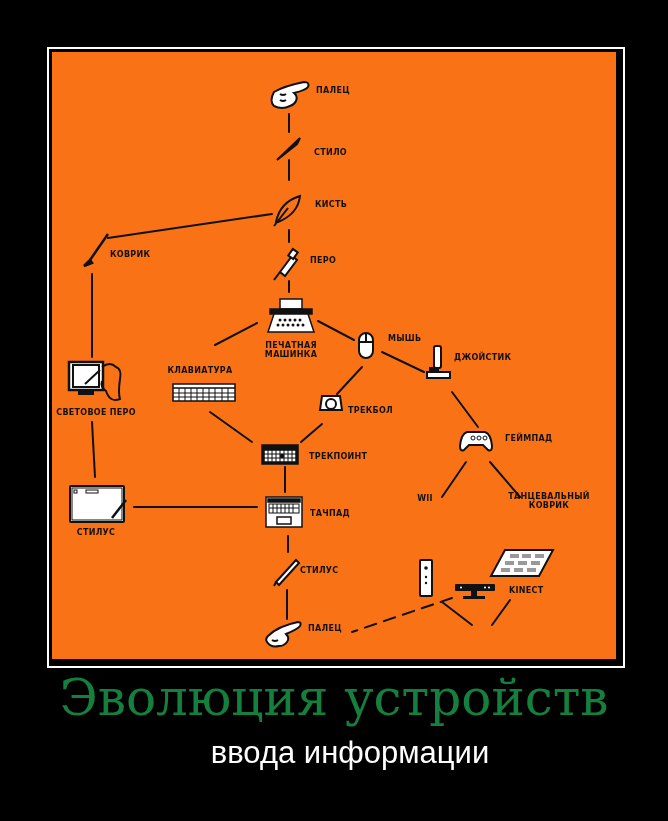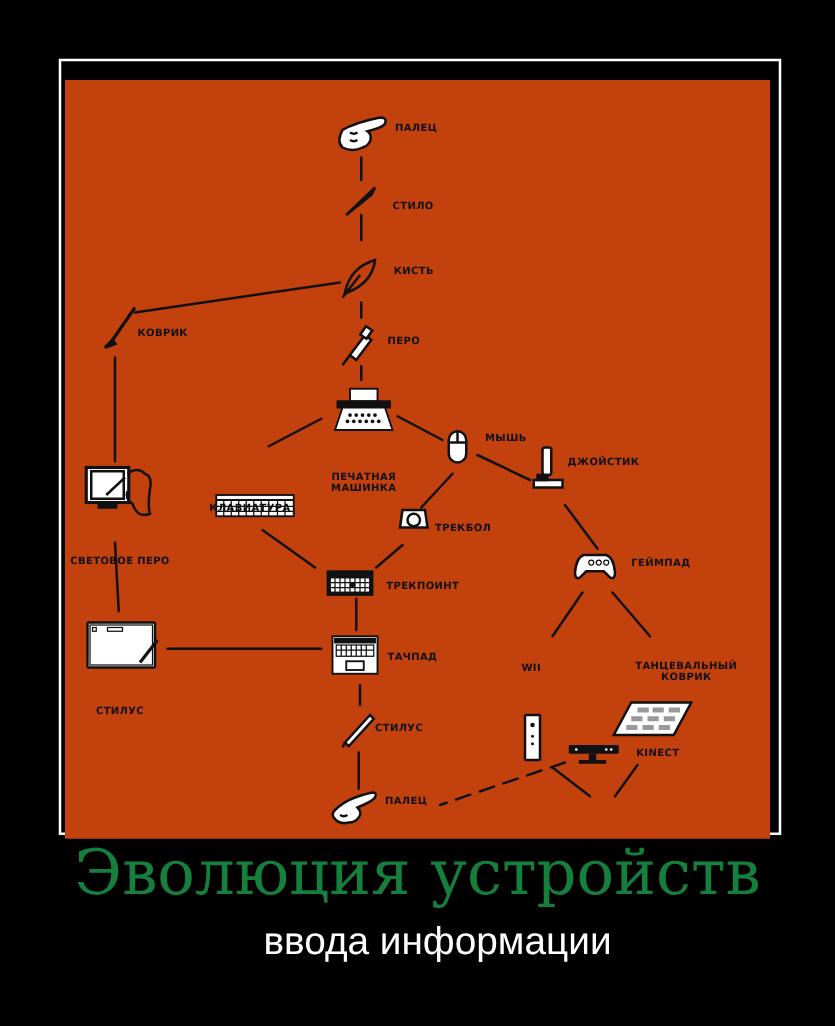--- a/index.html
+++ b/index.html
@@ -1,21 +1,21 @@
 <!DOCTYPE html>
 <html><head>
 <meta charset="utf-8">
 <style>
   html, body { margin:0; padding:0; background:#000; }
   body { width:668px; height:821px; position:relative; overflow:hidden; font-family:"DejaVu Sans", sans-serif; }
   .frame { position:absolute; left:47px; top:47px; width:574px; height:617px; border:2px solid #fff; background:#000; }
-  .panel { position:absolute; left:52px; top:64px; width:564px; height:607px; background:#c2410c; overflow:hidden; }
+  .panel { position:absolute; left:52px; top:52px; width:564px; height:607px; background:#f97316; overflow:hidden; }
   svg.diagram { position:absolute; left:0; top:0; width:564px; height:607px; }
   .lbl { position:absolute; font-family:"DejaVu Sans", sans-serif; font-weight:bold; font-size:8px; color:#111; letter-spacing:0.3px; white-space:nowrap; line-height:9px; }
-  .lbl.c { text-align:center; transform:translateX(-50%);margin-top:24px; }
+  .lbl.c { text-align:center; transform:translateX(-50%); }
   .title { position:absolute; left:0; width:668px; top:668px; text-align:center; color:#15803d; font-family:"DejaVu Serif", serif; font-size:50px; line-height:60px; }
   .subtitle { position:absolute; left:0; width:668px; top:733px; text-align:center; color:#fff; font-family:"Liberation Sans", sans-serif; font-size:31px; line-height:40px;margin-left:16px; }
 </style>
 </head>
 <body>
 
 <div class="frame"></div>
 <div class="panel">
   <svg class="diagram" viewBox="0 0 564 607">
     <g stroke="#111" stroke-width="2" fill="none" stroke-linecap="round">

